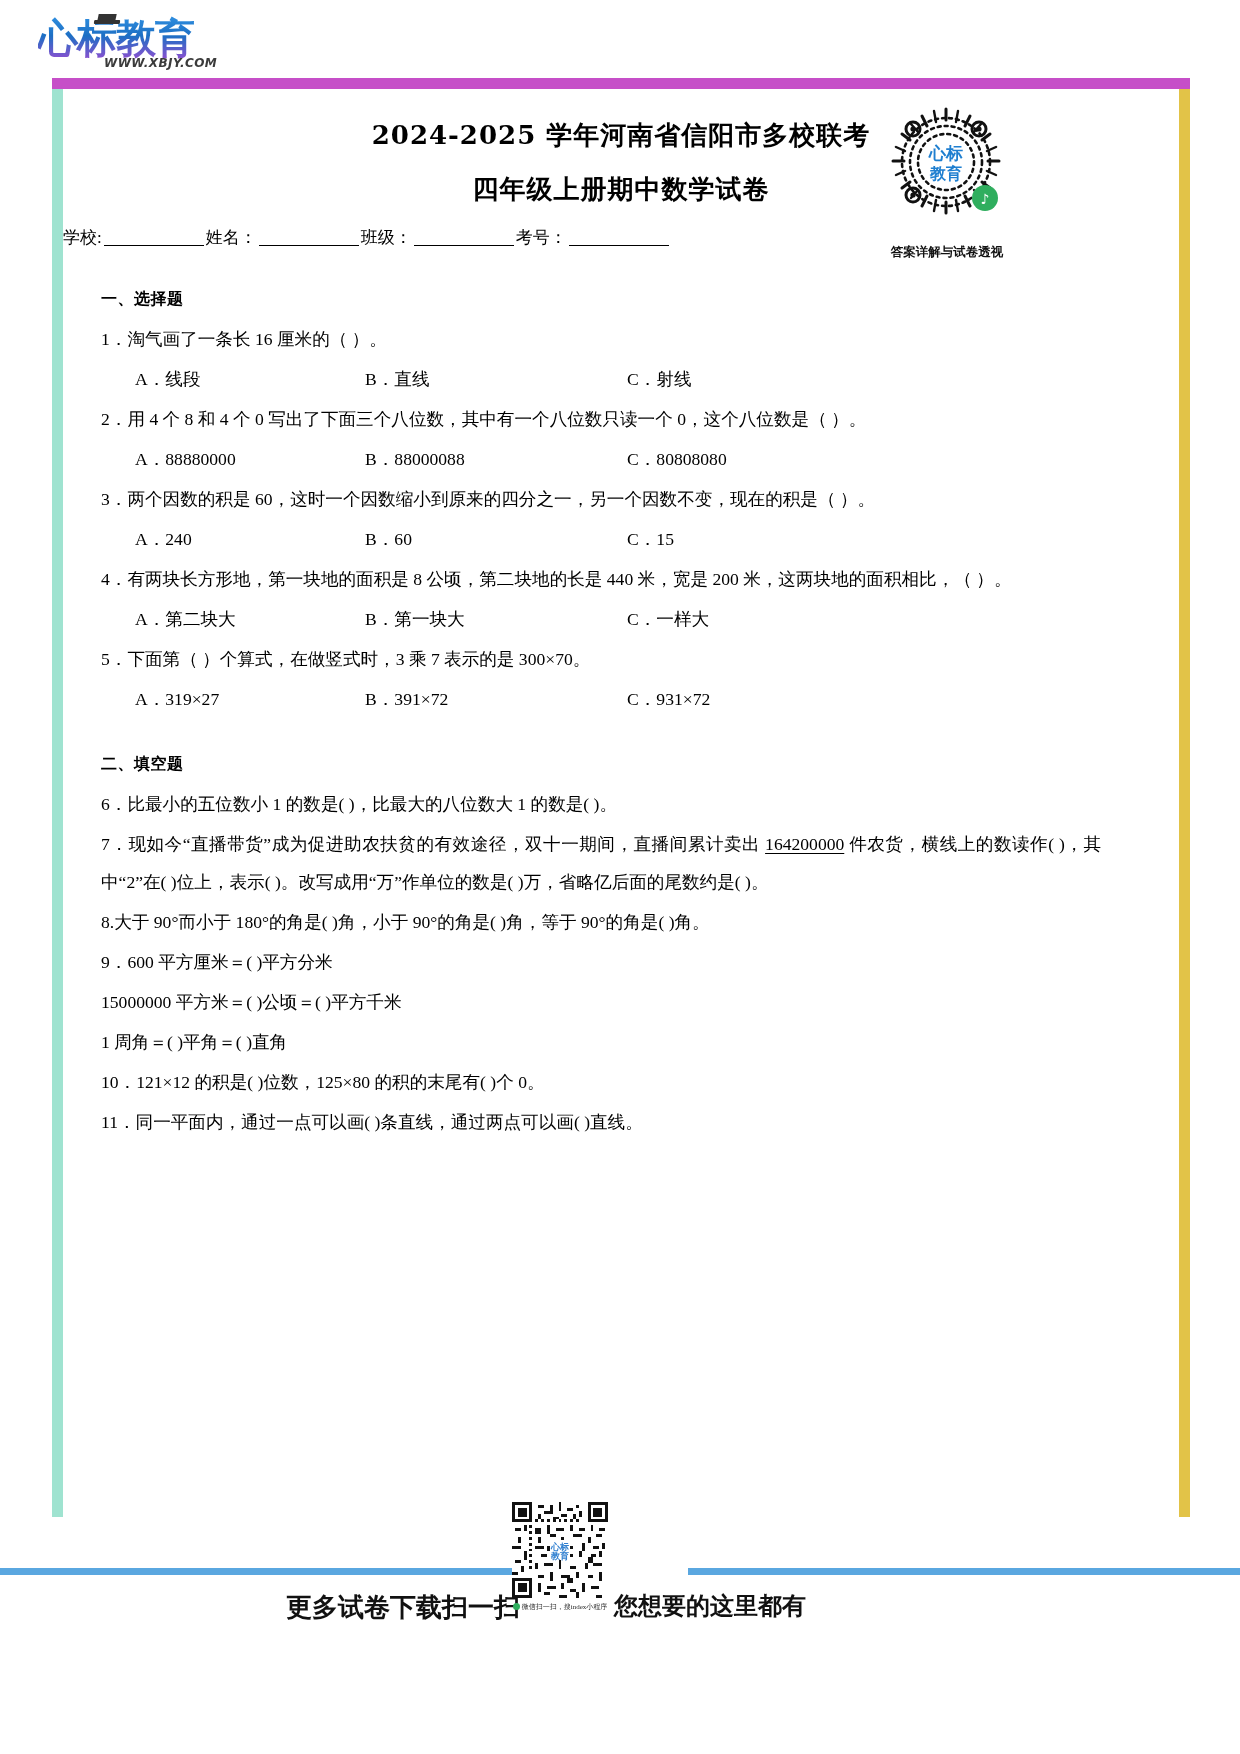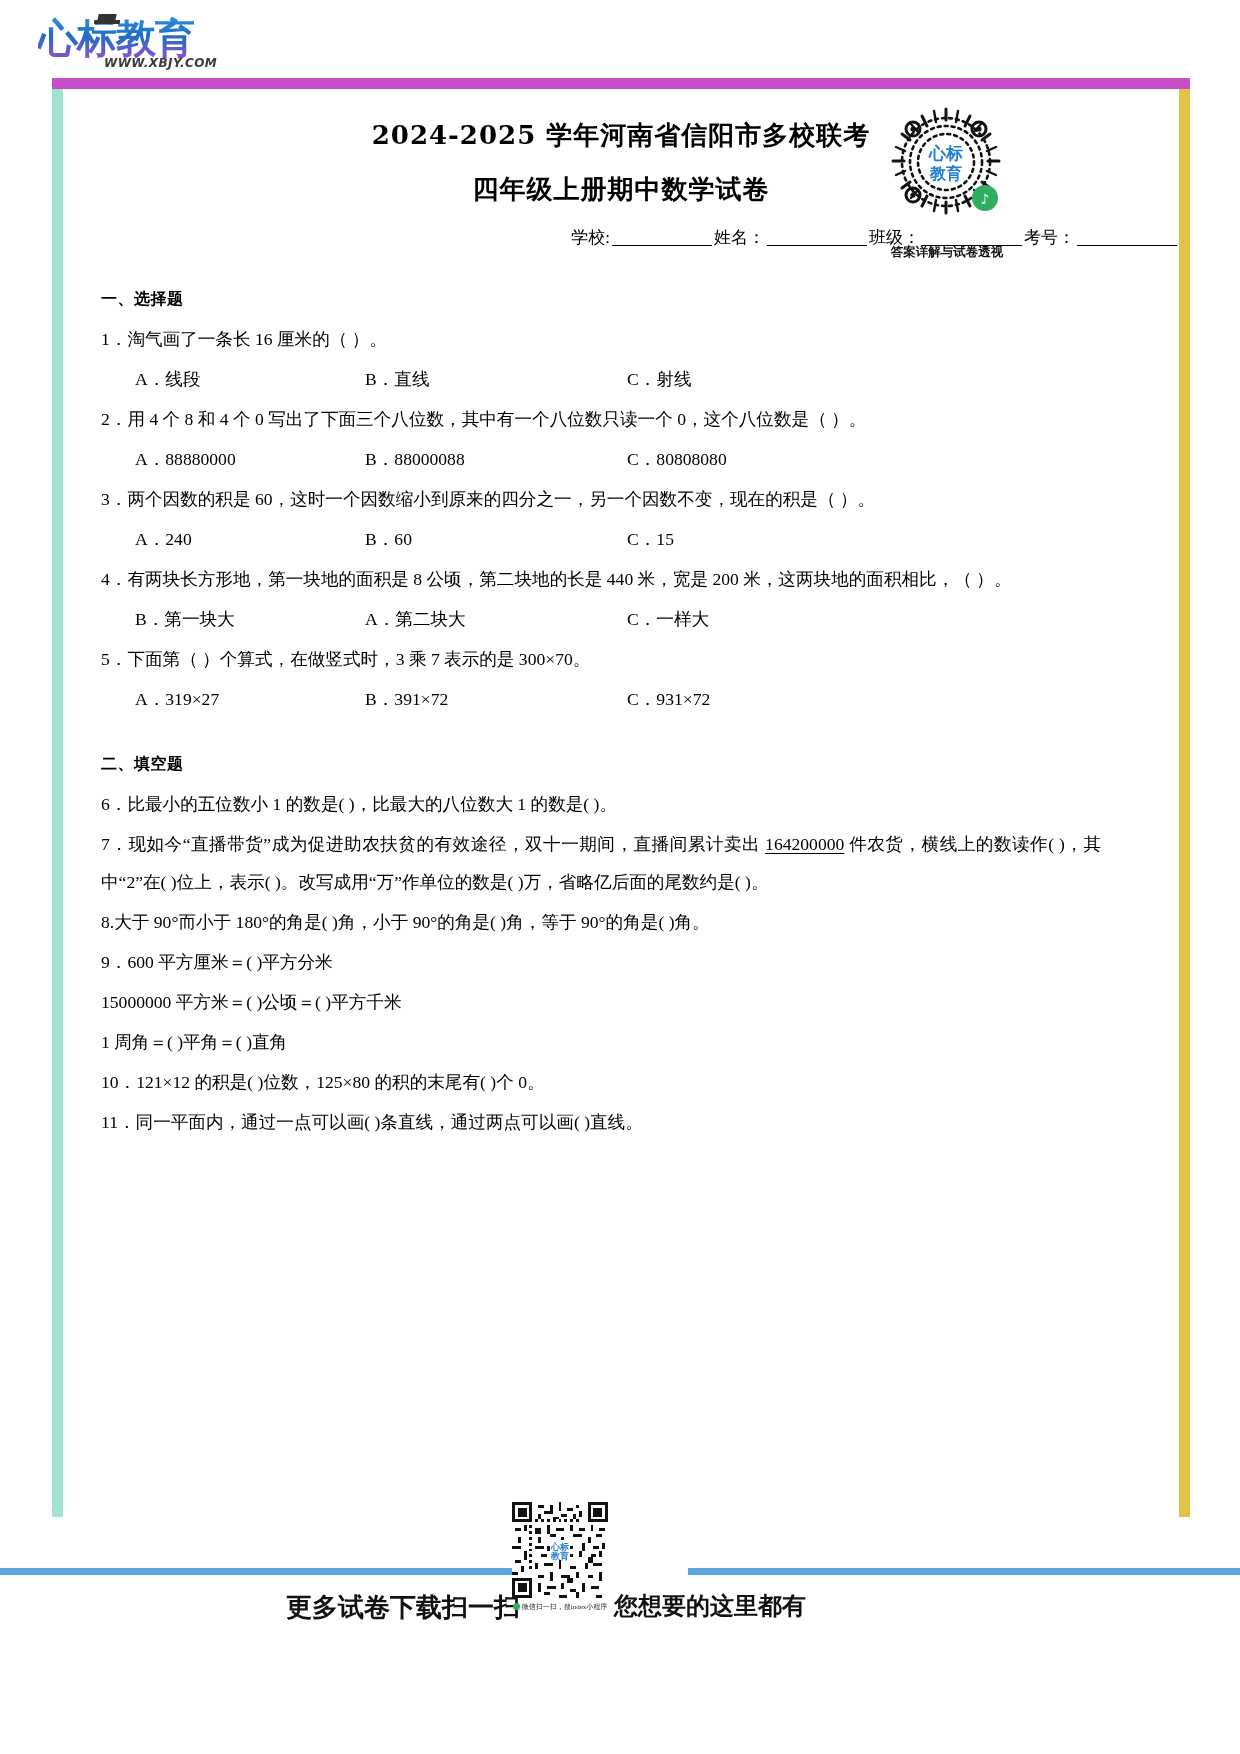--- a/index.html
+++ b/index.html
@@ -75,21 +75,21 @@
     position:absolute;left:0;top:29px;width:1116px;text-align:center;
     font-family:"DejaVu Serif","Liberation Serif",serif;
     font-size:26px;font-weight:bold;letter-spacing:1px;
   }
   .title2{
     position:absolute;left:0;top:83px;width:1116px;text-align:center;
     font-family:"DejaVu Serif","Liberation Serif",serif;
     font-size:26px;font-weight:bold;letter-spacing:1px;
   }
   .infoline{
-    position:absolute;left:0;top:137px;width:1116px;text-align:right;
+    position:absolute;left:0;top:137px;width:1116px;text-align:left;
     font-size:17px;white-space:nowrap;
   }
   .infoline .blank{
     display:inline-block;width:100px;border-bottom:1.3px solid #000;
     margin:0 2px;vertical-align:-3px;height:17px;
   }
 
   
   .head-qr{
     position:absolute;left:824px;top:14px;width:118px;height:118px;
@@ -253,22 +253,22 @@
 
     <div class="q">3．两个因数的积是 60，这时一个因数缩小到原来的四分之一，另一个因数不变，现在的积是（    ）。</div>
     <div class="opts">
       <span class="o">A．240</span>
       <span class="o">B．60</span>
       <span class="o">C．15</span>
     </div>
 
     <div class="q">4．有两块长方形地，第一块地的面积是 8 公顷，第二块地的长是 440 米，宽是 200 米，这两块地的面积相比，（    ）。</div>
     <div class="opts">
+      <span class="o">A．第二块大</span>
       <span class="o">B．第一块大</span>
-      <span class="o">A．第二块大</span>
       <span class="o">C．一样大</span>
     </div>
 
     <div class="q">5．下面第（    ）个算式，在做竖式时，3 乘 7 表示的是 300×70。</div>
     <div class="opts">
       <span class="o">A．319×27</span>
       <span class="o">B．391×72</span>
       <span class="o">C．931×72</span>
     </div>
 

